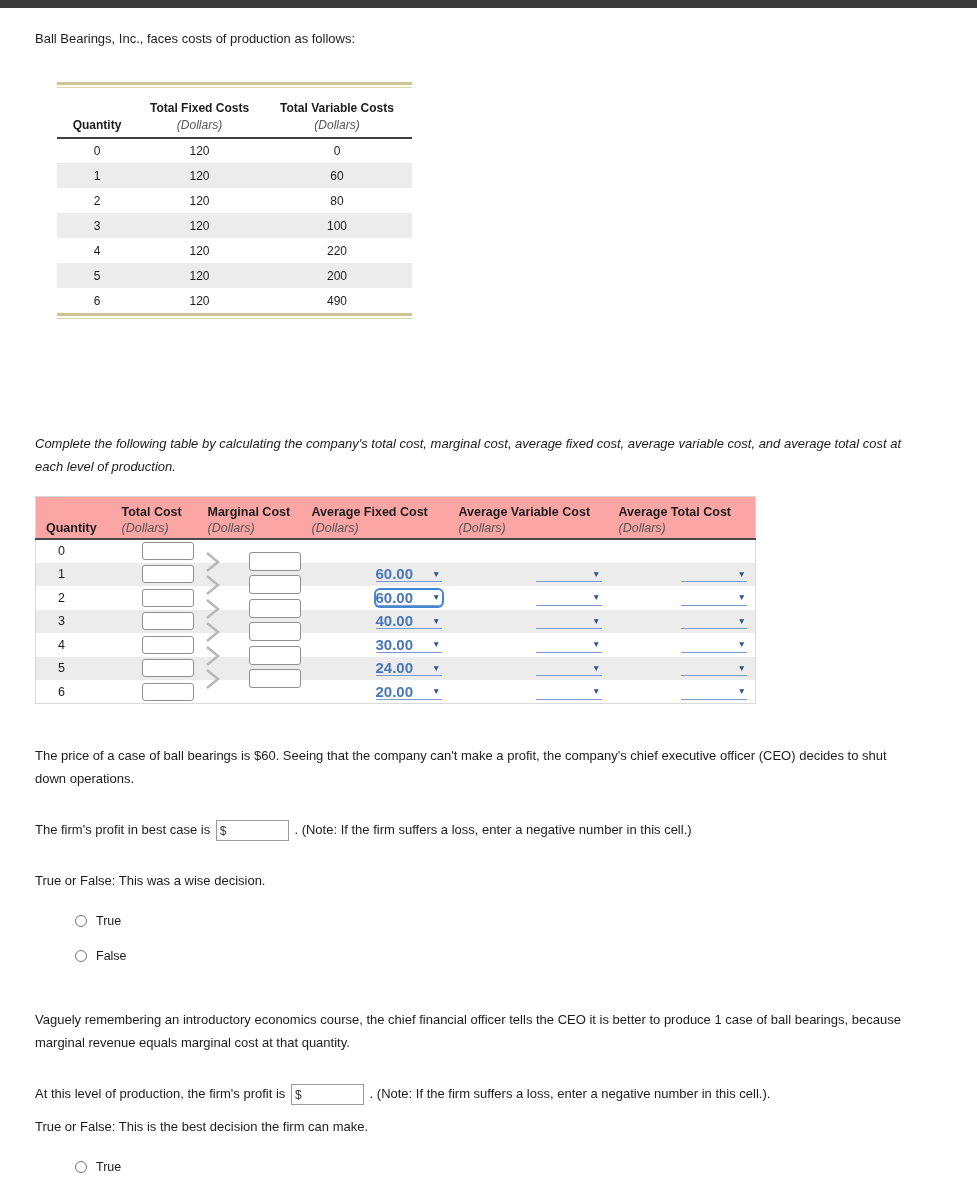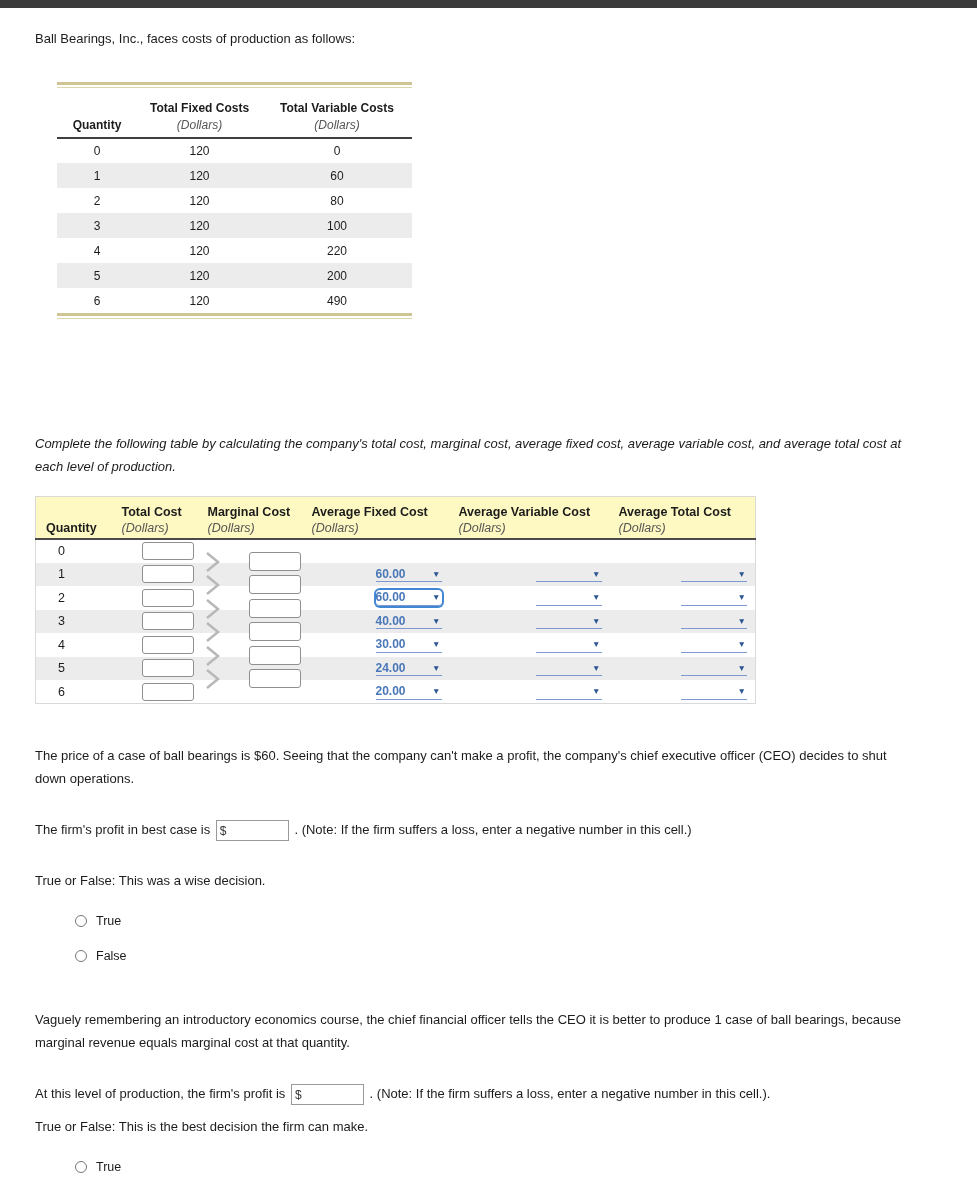--- a/index.html
+++ b/index.html
@@ -34,21 +34,21 @@
   .cost-table .units { font-style: italic; color: #555; font-weight: normal; margin-top: 3px; }
   .cost-table tbody td { height: 25px; text-align: center; }
   .cost-table tbody tr:nth-child(even) { background: #ececec; }
 
   
   .instruction { margin-top: 113px; font-style: italic; width: 885px; line-height: 23px; }
 
   
   .work-wrap { position: relative; margin-top: 18px; width: 722px; }
   .work-table { border-collapse: collapse; table-layout: fixed; width: 720px; border: 1px solid #d9d9d9; background: #fff; }
-  .work-table thead th { height: 42px; vertical-align: bottom; text-align: left; padding: 8px 0 3px 5px; font-size: 12.5px; background: #fef9c3; }
+  .work-table thead th { height: 42px; vertical-align: bottom; text-align: left; padding: 8px 0 3px 5px; font-size: 12.5px; background: #fca5a5; }
   .work-table thead tr { border-bottom: 2px solid #4a4a4a; }
   .work-table .title { font-weight: bold; }
   .work-table .units { font-style: italic; color: #555; font-weight: normal; margin-top: 2px; }
   .work-table tbody td { height: 23.5px; font-size: 12.5px; padding: 0; }
   .work-table tbody tr:nth-child(even) { background: #ececec; }
   .work-table td.c-q { padding-left: 22px; text-align: left; }
   .work-table th.c-q { padding-left: 10px; }
   .work-table td.c-tc { padding-left: 25px; }
   .work-table td.c-afc, .work-table td.c-avc { text-align: right; padding-right: 12px; }
   .work-table td.c-atc { text-align: right; padding-right: 8px; }
@@ -66,21 +66,21 @@
     border: 1px solid #8f8f8f; border-radius: 3px; background: #fff;
     font-size: 12px; padding: 0 3px; pointer-events: auto;
   }
 
   .dd {
     display: inline-flex; justify-content: space-between; align-items: center;
     width: 66px; height: 16px;
     border-bottom: 1px solid #7b99cf; cursor: pointer;
     vertical-align: middle;
   }
-  .dd-val { color: #4a77b8; font-weight: bold; font-size: 12px; }
+  .dd-val { color: #4a77b8; font-weight: bold; font-size: 15px; }
   .dd-arrow { color: #2d5592; font-size: 8.5px; line-height: 1; padding-right: 1px; }
   .dd.focused { box-shadow: 0 0 0 2px #4187d3; border-radius: 4px; }
 
   
   .shutdown { margin-top: 40px; width: 880px; line-height: 23px; }
   .profit-line { margin-top: 30px; }
   .money-box {
     display: inline-flex; align-items: center;
     width: 73px; height: 21px;
     border: 1px solid #999; background: #fff;

